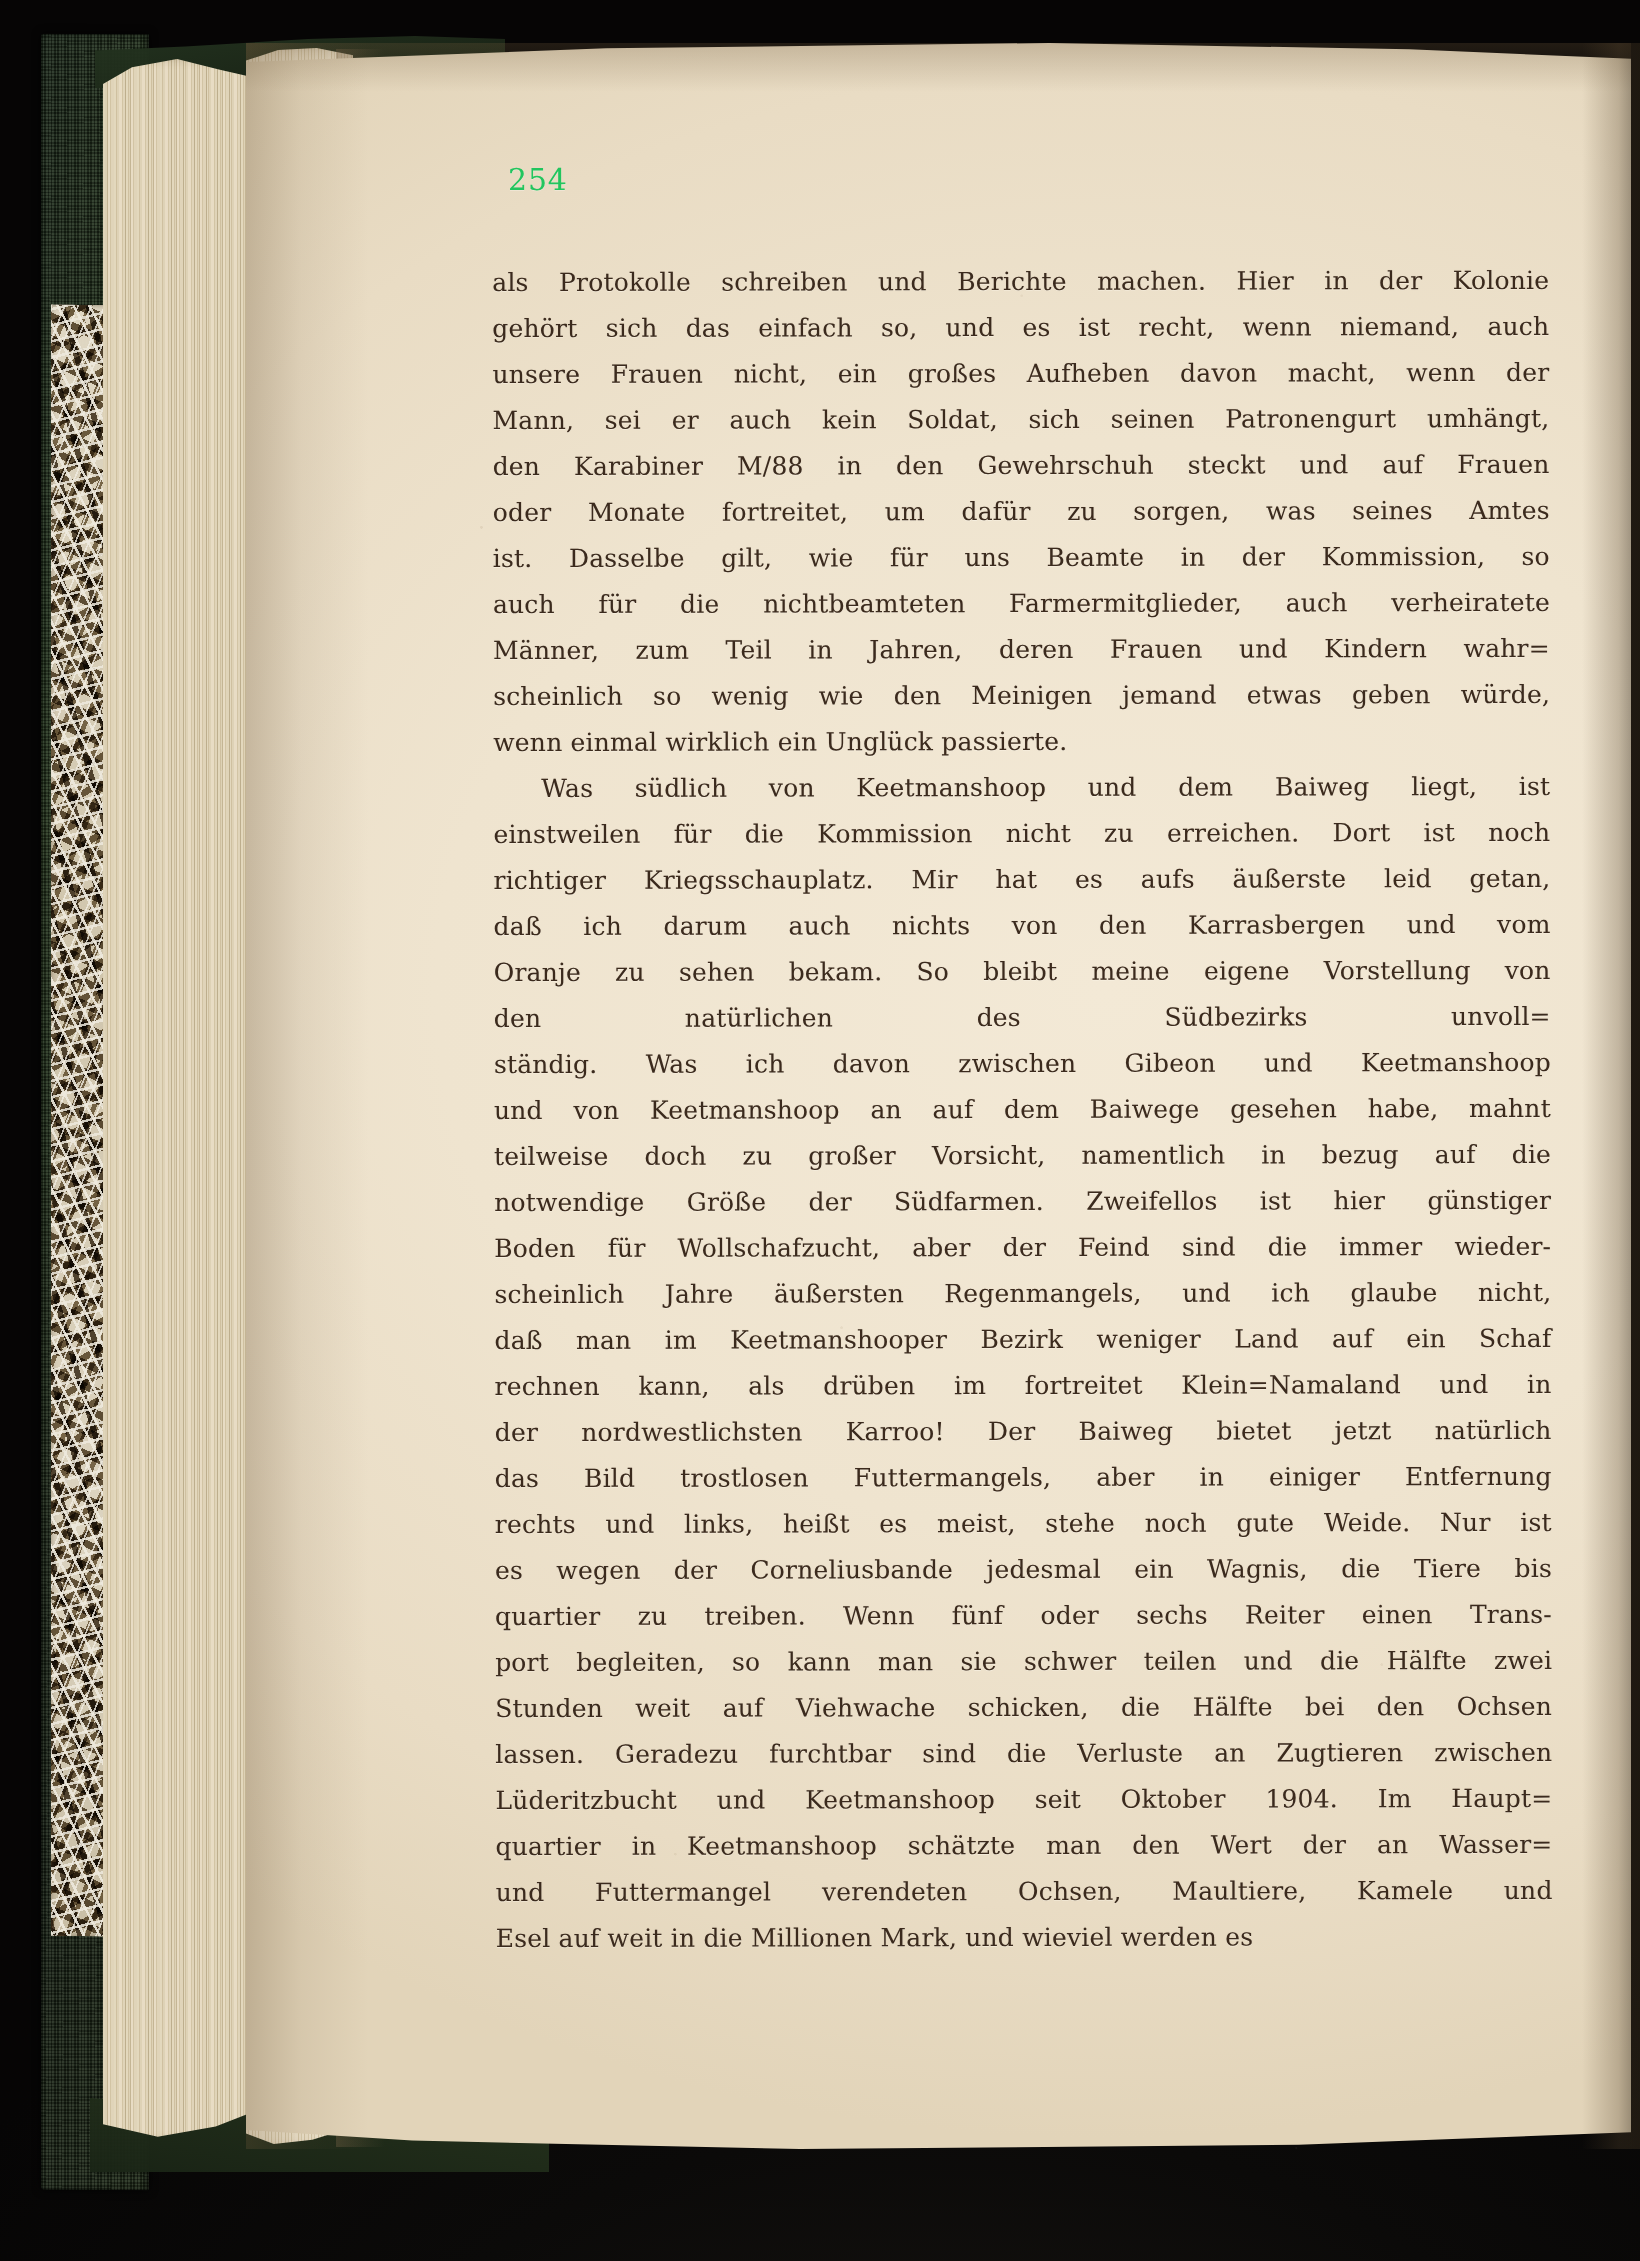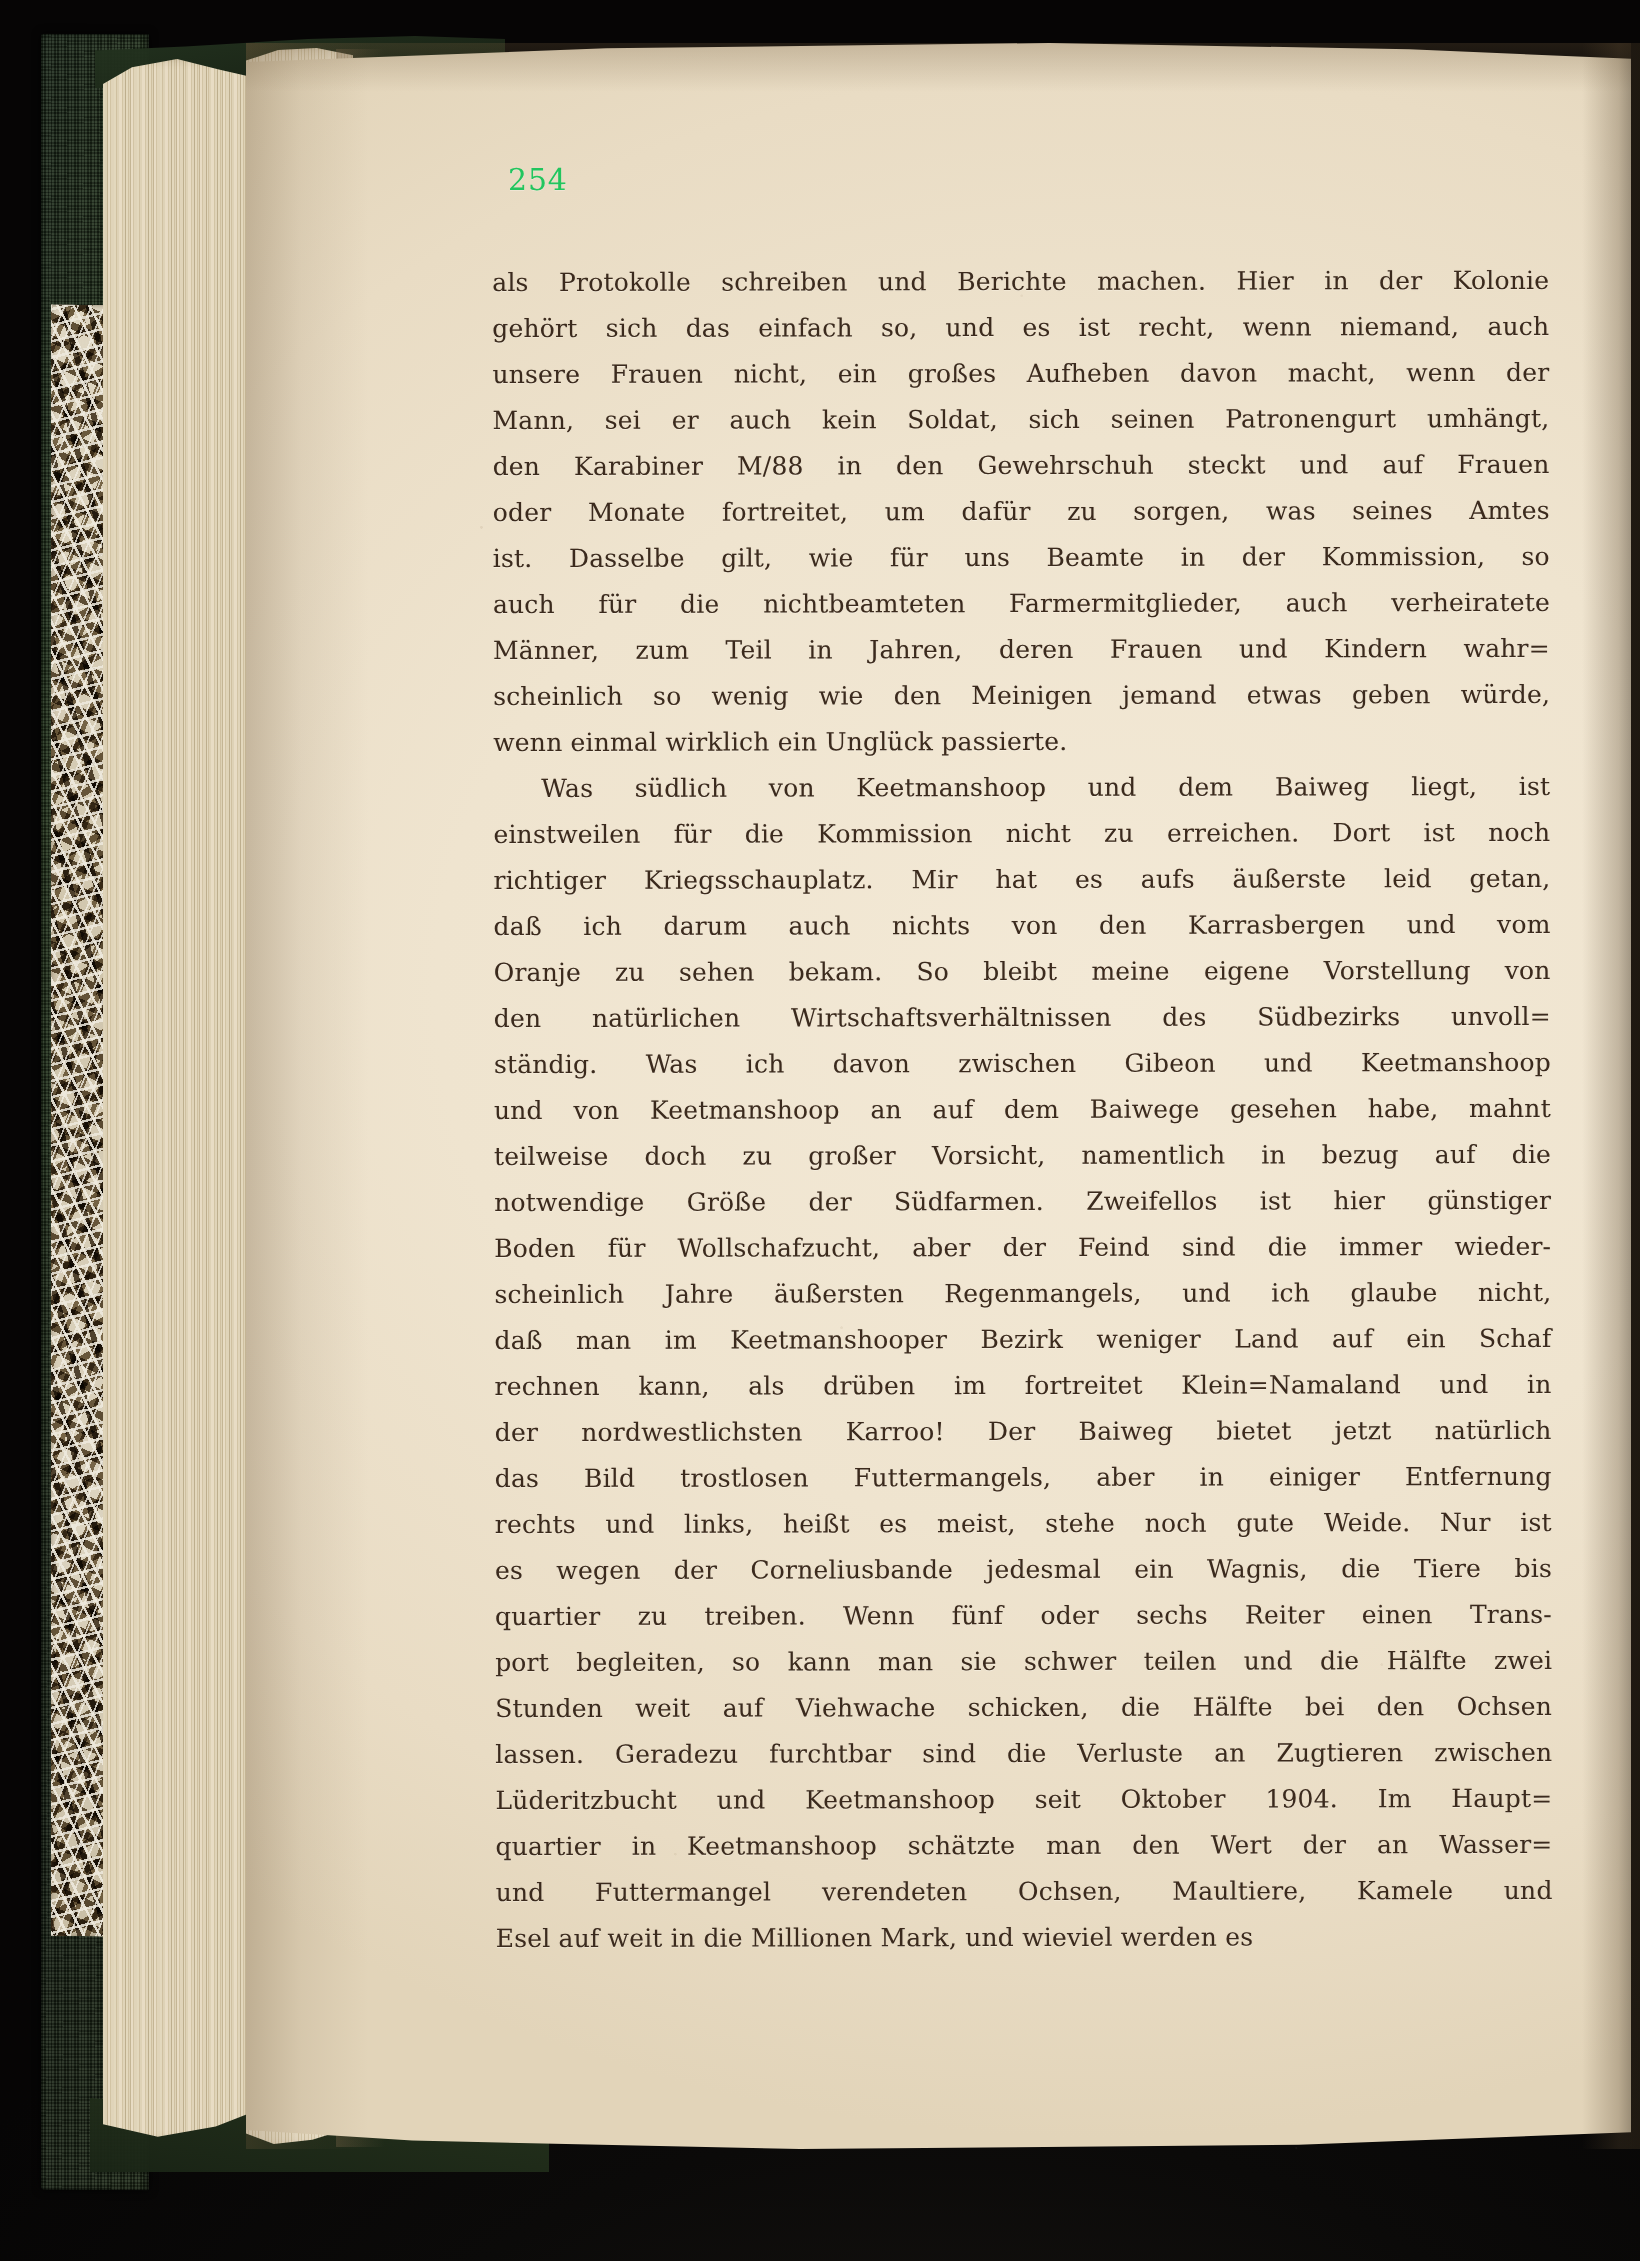--- a/index.html
+++ b/index.html
@@ -371,21 +371,20 @@
         <span>So</span>
         <span>bleibt</span>
         <span>meine</span>
         <span>eigene</span>
         <span>Vorstellung</span>
         <span>von</span>
       </div>
       <div class="ln just">
         <span>den</span>
         <span>natürlichen</span>
-        <span>Wirtschaftsverhältnissen</span>
         <span>des</span>
         <span>Südbezirks</span>
         <span>unvoll=</span>
       </div>
       <div class="ln just">
         <span>ständig.</span>
         <span>Was</span>
         <span>ich</span>
         <span>davon</span>
         <span>zwischen</span>

